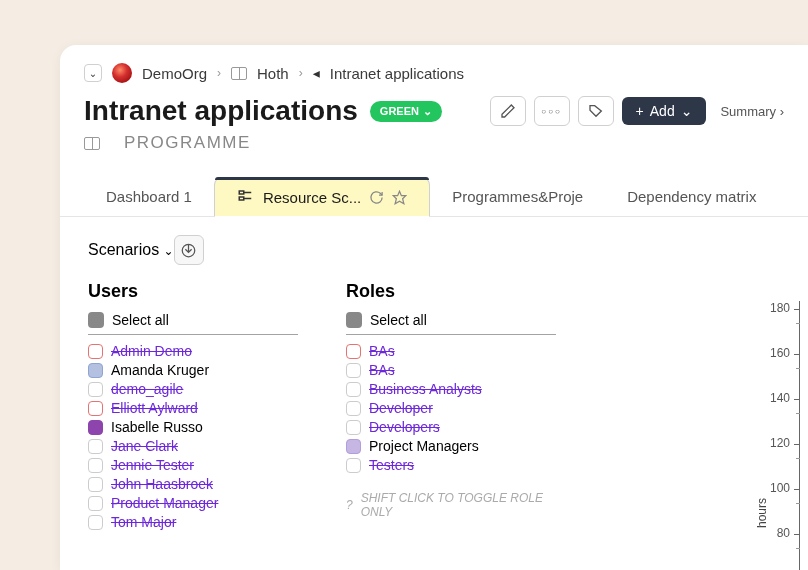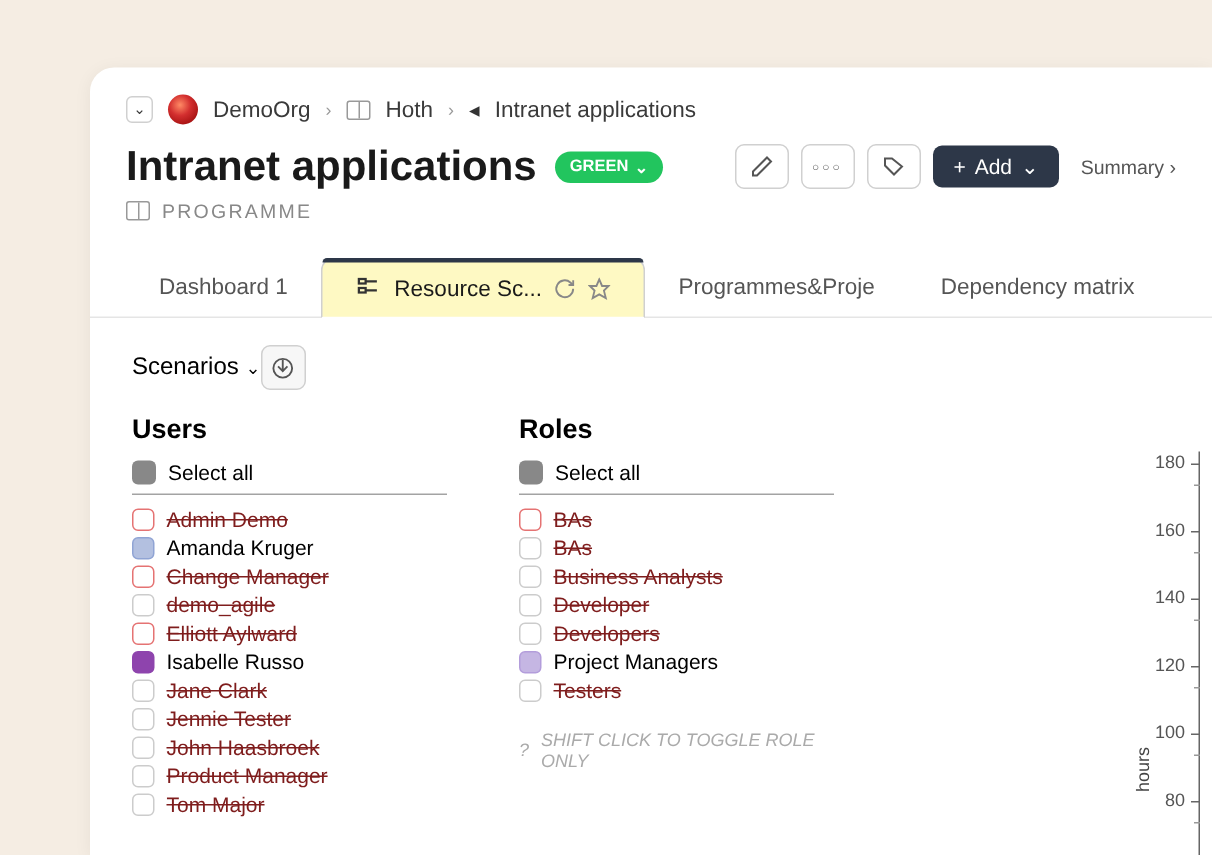--- a/index.html
+++ b/index.html
@@ -12,42 +12,42 @@
 .bc-back { font-size: 14px; color: #333; }
 .bc-item { font-weight: 500; }
 .header { padding: 0 24px 8px; }
 .title-row { display: flex; align-items: center; gap: 12px; }
 .page-title { font-size: 28px; font-weight: 700; color: #1a1a1a; }
 .badge-green { background: #22c55e; color: #fff; font-size: 11px; font-weight: 700; padding: 4px 10px; border-radius: 12px; display: inline-flex; align-items: center; gap: 4px; cursor: pointer; }
 .header-actions { display: flex; gap: 8px; margin-left: auto; align-items: center; }
 .icon-btn { width: 36px; height: 30px; border: 1px solid #d0d0d0; border-radius: 6px; display: flex; align-items: center; justify-content: center; background: #fff; cursor: pointer; color: #555; }
 .add-btn { background: #2d3748; color: #fff; border: none; border-radius: 6px; padding: 6px 14px; font-size: 14px; font-weight: 500; display: flex; align-items: center; gap: 6px; cursor: pointer; }
 .summary-link { font-size: 13px; color: #555; cursor: pointer; margin-left: 6px; }
-.type-label { display: flex; align-items: center; gap: 8px; color: #888; font-size: 13px; letter-spacing: 1.5px; margin-top: 6px; font-weight: 500; }
+.type-label { display: flex; align-items: center; gap: 24px; color: #888; font-size: 17px; letter-spacing: 1.5px; margin-top: 6px; font-weight: 500; }
 .tabs { display: flex; border-bottom: 1px solid #e5e5e5; padding: 0 24px; margin-top: 16px; gap: 0; }
 .tab { padding: 10px 22px; font-size: 15px; color: #555; cursor: pointer; display: flex; align-items: center; gap: 8px; border-radius: 8px 8px 0 0; position: relative; }
 .tab.active { color: #1a1a1a; border: 1px solid #d0d0d0; border-bottom: 1px solid #fff; margin-bottom: -1px; font-weight: 500; background: #fef9c3; }
 .tab.active::before { content: ""; position: absolute; top: -1px; left: 0; right: 0; height: 3px; background: #2d3748; border-radius: 3px 3px 0 0; }
 .tab-icon { display: inline-flex; }
 .content { padding: 18px 28px; display: flex; gap: 30px; }
 .scenarios-row { display: flex; align-items: center; margin-bottom: 16px; }
 .scenarios-label { font-size: 16px; font-weight: 500; }
 .dl-btn { width: 30px; height: 30px; border: 1px solid #d0d0d0; border-radius: 6px; background: #f7f7f7; display: flex; align-items: center; justify-content: center; cursor: pointer; }
 .col { width: 210px; }
 .col h3 { font-size: 18px; font-weight: 600; margin-bottom: 10px; }
 .select-all-row { display: flex; align-items: center; gap: 8px; padding-bottom: 6px; border-bottom: 1px solid #a3a3a3; margin-bottom: 8px; font-size: 14px; }
 .sa-box { width: 16px; height: 16px; border-radius: 4px; background: #888; }
 .list { display: flex; flex-direction: column; gap: 3px; }
 .item { display: flex; align-items: center; gap: 8px; font-size: 14px; }
 .chk { width: 15px; height: 15px; border: 1.5px solid #ccc; border-radius: 4px; flex-shrink: 0; }
 .chk.red { border-color: #e57373; }
 .chk.blue { border-color: #90a4d4; background: #b3c0e0; }
 .chk.purple { border-color: #8e44ad; background: #8e44ad; }
 .chk.lav { border-color: #b39ddb; background: #c5b6e3; }
-.strike { text-decoration: line-through; color: #7f1d1d; }
+.strike { text-decoration: line-through; color: #6d28d9; }
 .hint { color: #aaa; font-size: 12px; font-style: italic; margin-top: 18px; display: flex; align-items: center; gap: 8px; }
 .axis { position: absolute; right: 0; top: 256px; height: 320px; width: 60px; font-size: 12px; color: #555; }
 .axis-label { position: absolute; right: 46px; top: 190px; transform: rotate(-90deg); transform-origin: right; font-size: 12px; color: #444; }
 .tick { position: absolute; right: 18px; text-align: right; width: 30px; }
 .tick::after { content: ""; position: absolute; right: -10px; top: 8px; width: 6px; height: 1px; background: #666; }
 .minor { position: absolute; right: 8px; width: 4px; height: 1px; background: #999; }
 .axis-line { position: absolute; right: 8px; top: 0; width: 1px; height: 310px; background: #666; }
 .book-ic { display: inline-block; width: 16px; height: 13px; border: 1.5px solid #999; border-radius: 2px; position: relative; }
 .book-ic::before { content: ""; position: absolute; left: 50%; top: 0; bottom: 0; width: 1px; background: #999; }
 </style>
@@ -149,24 +149,20 @@
           <div class="list" id="users-list">
               <div class="item">
                 <span class="chk red"></span>
                 <span class="strike">Admin Demo</span>
               </div>
               <div class="item">
                 <span class="chk blue"></span>
                 <span>Amanda Kruger</span>
               </div>
               <div class="item">
-                <span class="chk red"></span>
-                <span class="strike">Change Manager</span>
-              </div>
-              <div class="item">
                 <span class="chk plain"></span>
                 <span class="strike">demo_agile</span>
               </div>
               <div class="item">
                 <span class="chk red"></span>
                 <span class="strike">Elliott Aylward</span>
               </div>
               <div class="item">
                 <span class="chk purple"></span>
                 <span>Isabelle Russo</span>

